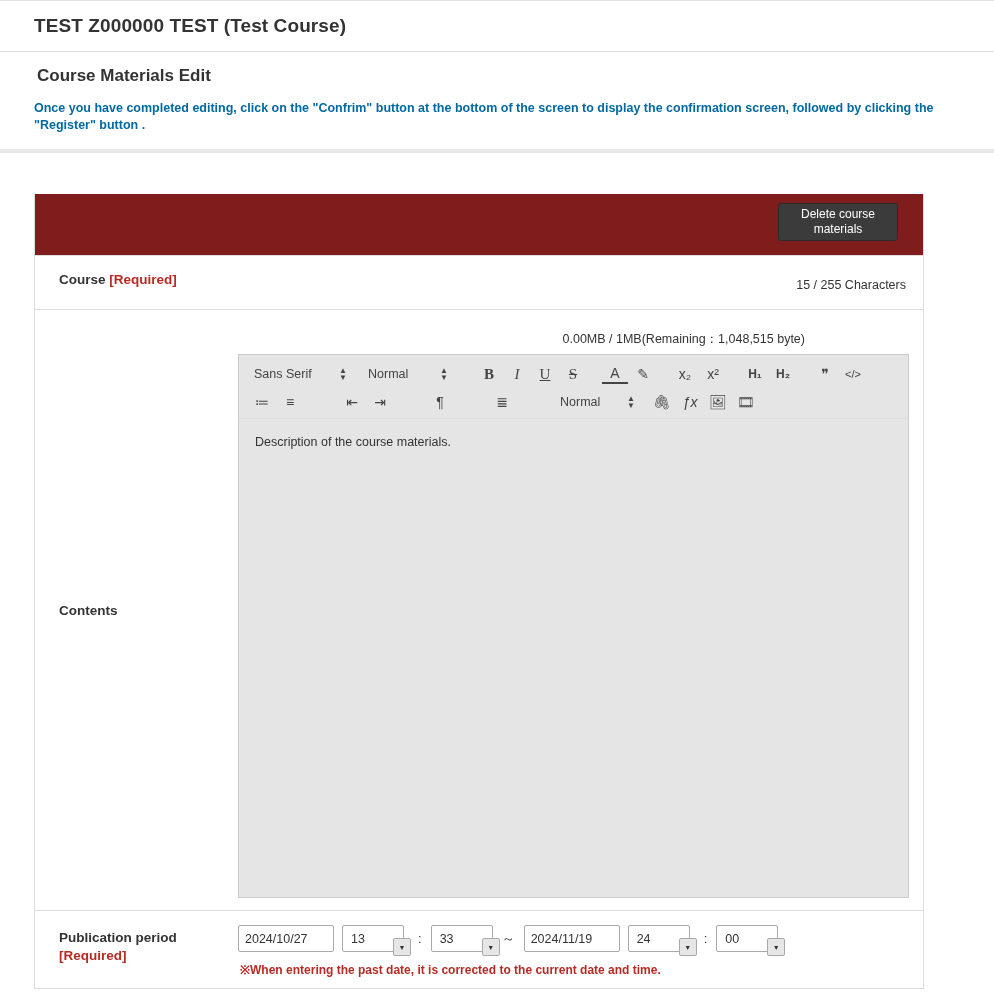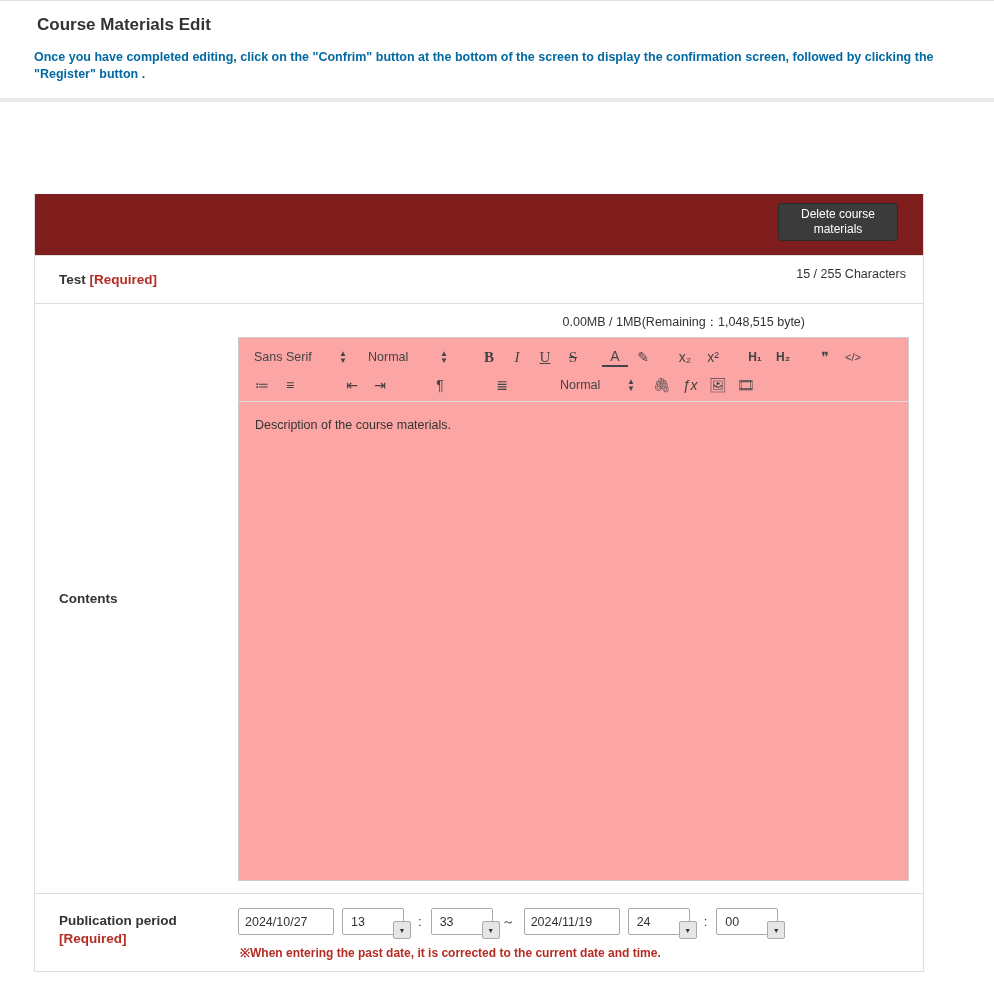--- a/index.html
+++ b/index.html
@@ -88,21 +88,21 @@
   .row-label {
     width: 203px;
     flex: 0 0 203px;
     padding: 16px 10px 16px 24px;
     font-size: 13.5px;
     color: #333333;
     font-weight: bold;
   }
   .row-body {
     flex: 1 1 auto;
-    padding: 8px 16px 12px 0;
+    padding: 19px 16px 12px 0;
     position: relative;
   }
   .req { color: #b52c25; font-weight: bold; }
 
   .counter {
     text-align: right;
     font-size: 12.5px;
     color: #333333;
     padding: 3px 1px 5px 0;
   }
@@ -121,21 +121,21 @@
   
   .editor-wrap { width: 568px; }
   .editor-info {
     text-align: right;
     font-size: 12.5px;
     color: #333333;
     padding: 2px 1px 6px 0;
   }
   .editor {
     border: 1px solid #cccccc;
-    background: #fca5a5;
+    background: #e5e5e5;
     width: 671px;
   }
   .tb {
     border-bottom: 1px solid #dddddd;
     padding: 6px 8px 3px 8px;
   }
   .tb-row {
     display: flex;
     align-items: center;
     height: 26px;
@@ -244,35 +244,38 @@
   }
   .hr-top { height: 1px; background: #e0e0e0; }
 </style>
 </head>
 <body>
 
 <div class="page">
 
   <div class="hr-top"></div>
 
+  <div class="course-header">
+    <div class="course-header-title">TEST Z000000 TEST (Test Course)</div>
+  </div>
 
   <div class="subhead">
     <h2>Course Materials Edit</h2>
     <p class="notice">Once you have completed editing, click on the "Confrim" button at the bottom of the screen to display the confirmation screen, followed by clicking the "Register" button .</p>
   </div>
 
   <div class="panel">
 
     <div class="panel-top-bar">
       <button class="delete-btn">Delete course materials</button>
     </div>
 
     <div class="row">
       <div class="row-label">
-        <span>Test</span>
+        <span>Course</span>
         <span class="req">[Required]</span>
       </div>
       <div class="row-body">
         <div class="counter">15 / 255 Characters</div>
       </div>
     </div>
 
     <div class="row">
       <div class="row-label" style="display:flex;align-items:center;">
         <span>Contents</span>

